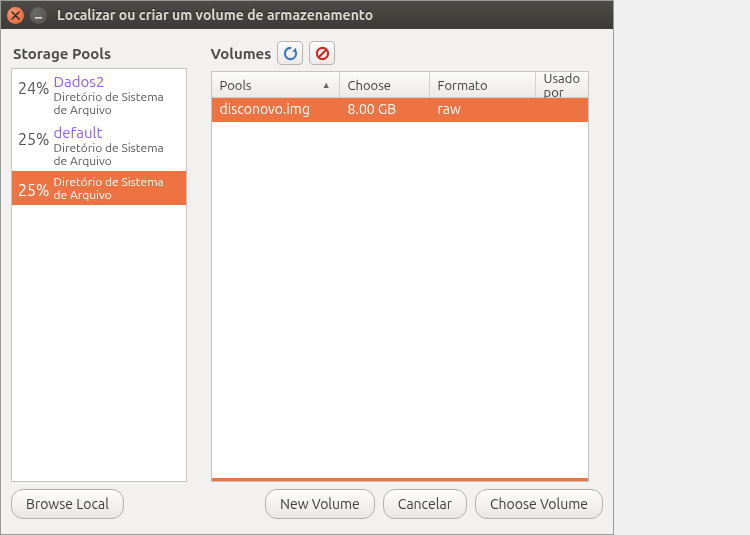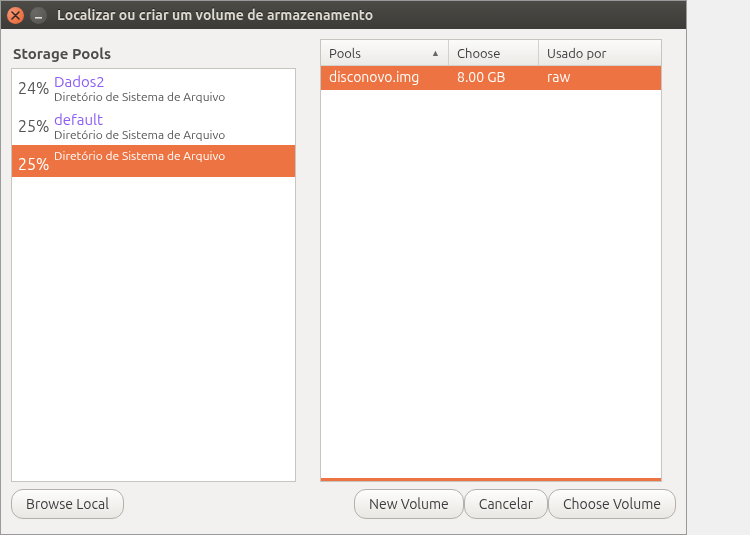--- a/index.html
+++ b/index.html
@@ -1,17 +1,17 @@
 <!DOCTYPE html>
 <html><head>
 <meta charset="utf-8">
 <style>
   * { box-sizing: border-box; margin: 0; padding: 0; font-family: "Ubuntu", "Segoe UI", sans-serif; }
   html, body { width: 750px; height: 535px; overflow: hidden; background: #f0f0f0; }
-  .window { width: 687px; height: 535px; background: #f2f1f0; display: flex; flex-direction: column; border: 1px solid #9a9a9a; }
+  .window { width: 614px; height: 535px; background: #f2f1f0; display: flex; flex-direction: column; border: 1px solid #9a9a9a; }
   .titlebar { height: 28px; background: linear-gradient(to bottom, #4c4b46 0%, #3c3b37 100%); color: #dfdbd2; display: flex; align-items: center; padding: 0 6px; font-size: 14px; font-weight: bold; }
   .tb-btns { display: flex; gap: 6px; margin-right: 10px; align-items: center; }
   .tb-btn { width: 17px; height: 17px; border-radius: 50%; display: flex; align-items: center; justify-content: center; font-size: 10px; color: #3a3a36; }
   .tb-close { background: radial-gradient(circle at 30% 30%, #f79674, #e65f2c); }
   .tb-min   { background: radial-gradient(circle at 30% 30%, #6a6965, #53524e); color:#ddd; }
   .tb-title { flex: 1; text-shadow: 0 -1px 0 #222; }
 
   .content { flex: 1; display: flex; padding: 10px 24px 2px 10px; gap: 24px; }
   .left { width: 295px; display: flex; flex-direction: column; }
   .right { flex: 1; display: flex; flex-direction: column; }
@@ -43,21 +43,21 @@
   .col-used { flex:1; }
   .tbody { flex:1; overflow:auto; }
   .tr { display:flex; height:24px; align-items:flex-start; font-size:14px; cursor:pointer;}
   .tr.selected { background:#ed7442; color:#fff; }
   .td { padding: 3px 8px; }
   .underline-orange { height:3px; background:#ed7442; }
 
   .footer { height: 50px; display:flex; align-items:center; padding: 0 10px 10px 10px; }
   .btn { height:30px; padding: 0 14px; font-size:14px; color:#3c3c3c; border:1px solid #b4b0ab; border-radius:12px; background:linear-gradient(to bottom,#fdfdfc,#e9e7e3); cursor:pointer; display:flex; align-items:center; }
   .footer-spacer { flex:1; }
-  .footer .btn + .btn { margin-left: 0; }
+  .footer .btn + .btn { margin-left: 8px; }
 
   .sort-arrow { font-size:9px; color:#666; margin-left:auto; }
 </style>
 </head>
 <body>
 
 <div class="window">
 
   <div class="titlebar">
     <div class="tb-btns">
@@ -97,29 +97,47 @@
           <div class="pool-item selected">
             <div class="pool-pct">25%</div>
             <div class="pool-text">
               <div class="pool-sub">Diretório de Sistema de Arquivo</div>
             </div>
           </div>
         </div>
     </div>
 
     <div class="right">
+      <div class="vol-head">
+        <span class="panel-title panel-title-strong" style="padding:0">Volumes</span>
+        <div class="icon-btn">
+          <svg width="15" height="15" viewBox="0 0 16 16">
+            <path d="M8 2 a6 6 0 1 0 5.6 3.9" fill="none" stroke="#3b76c3" stroke-width="2.2" stroke-linecap="round"></path>
+            <path d="M14 1.5 L14 6 L9.5 6 Z" fill="#3b76c3"></path>
+          </svg>
+        </div>
+        <div class="icon-btn">
+          <svg width="15" height="15" viewBox="0 0 16 16">
+            <circle cx="8" cy="8" r="6" fill="none" stroke="#cc2a1f" stroke-width="2.2"></circle>
+            <line x1="4" y1="12" x2="12" y2="4" stroke="#cc2a1f" stroke-width="2.2"></line>
+          </svg>
+        </div>
+      </div>
 
       <div class="table">
         <div class="thead">
           <div class="th col-nome">
             <span>Pools</span>
             <span class="sort-arrow">▲</span>
           </div>
           <div class="th col-tam">
               <span>Choose</span>
+            </div>
+          <div class="th col-fmt">
+              <span>Formato</span>
             </div>
           <div class="th col-used">
               <span>Usado por</span>
             </div>
         </div>
         <div class="tbody" id="vol-rows">
             <div class="tr selected">
               <div class="td col-nome">disconovo.img</div>
               <div class="td col-tam">8.00 GB</div>
               <div class="td col-fmt">raw</div>

